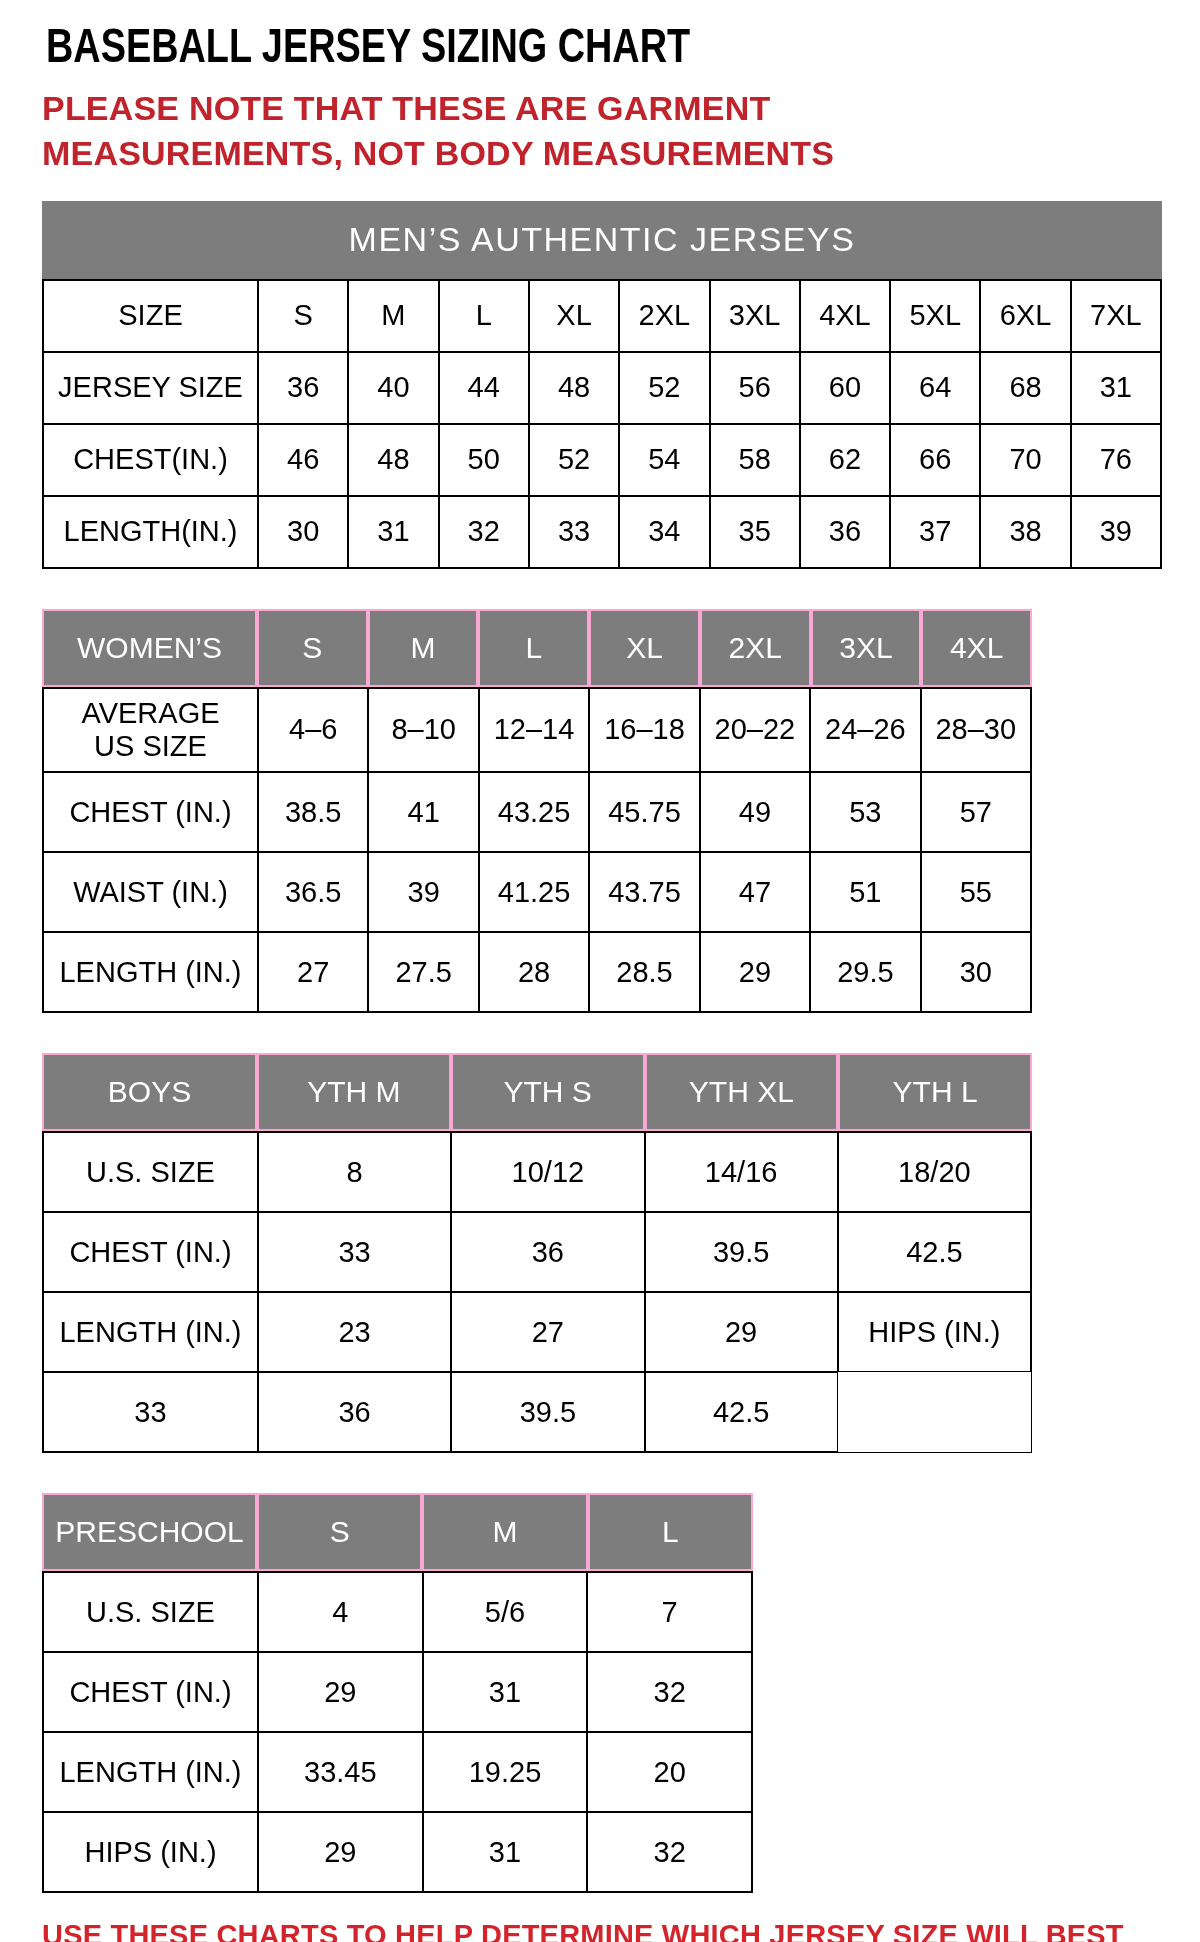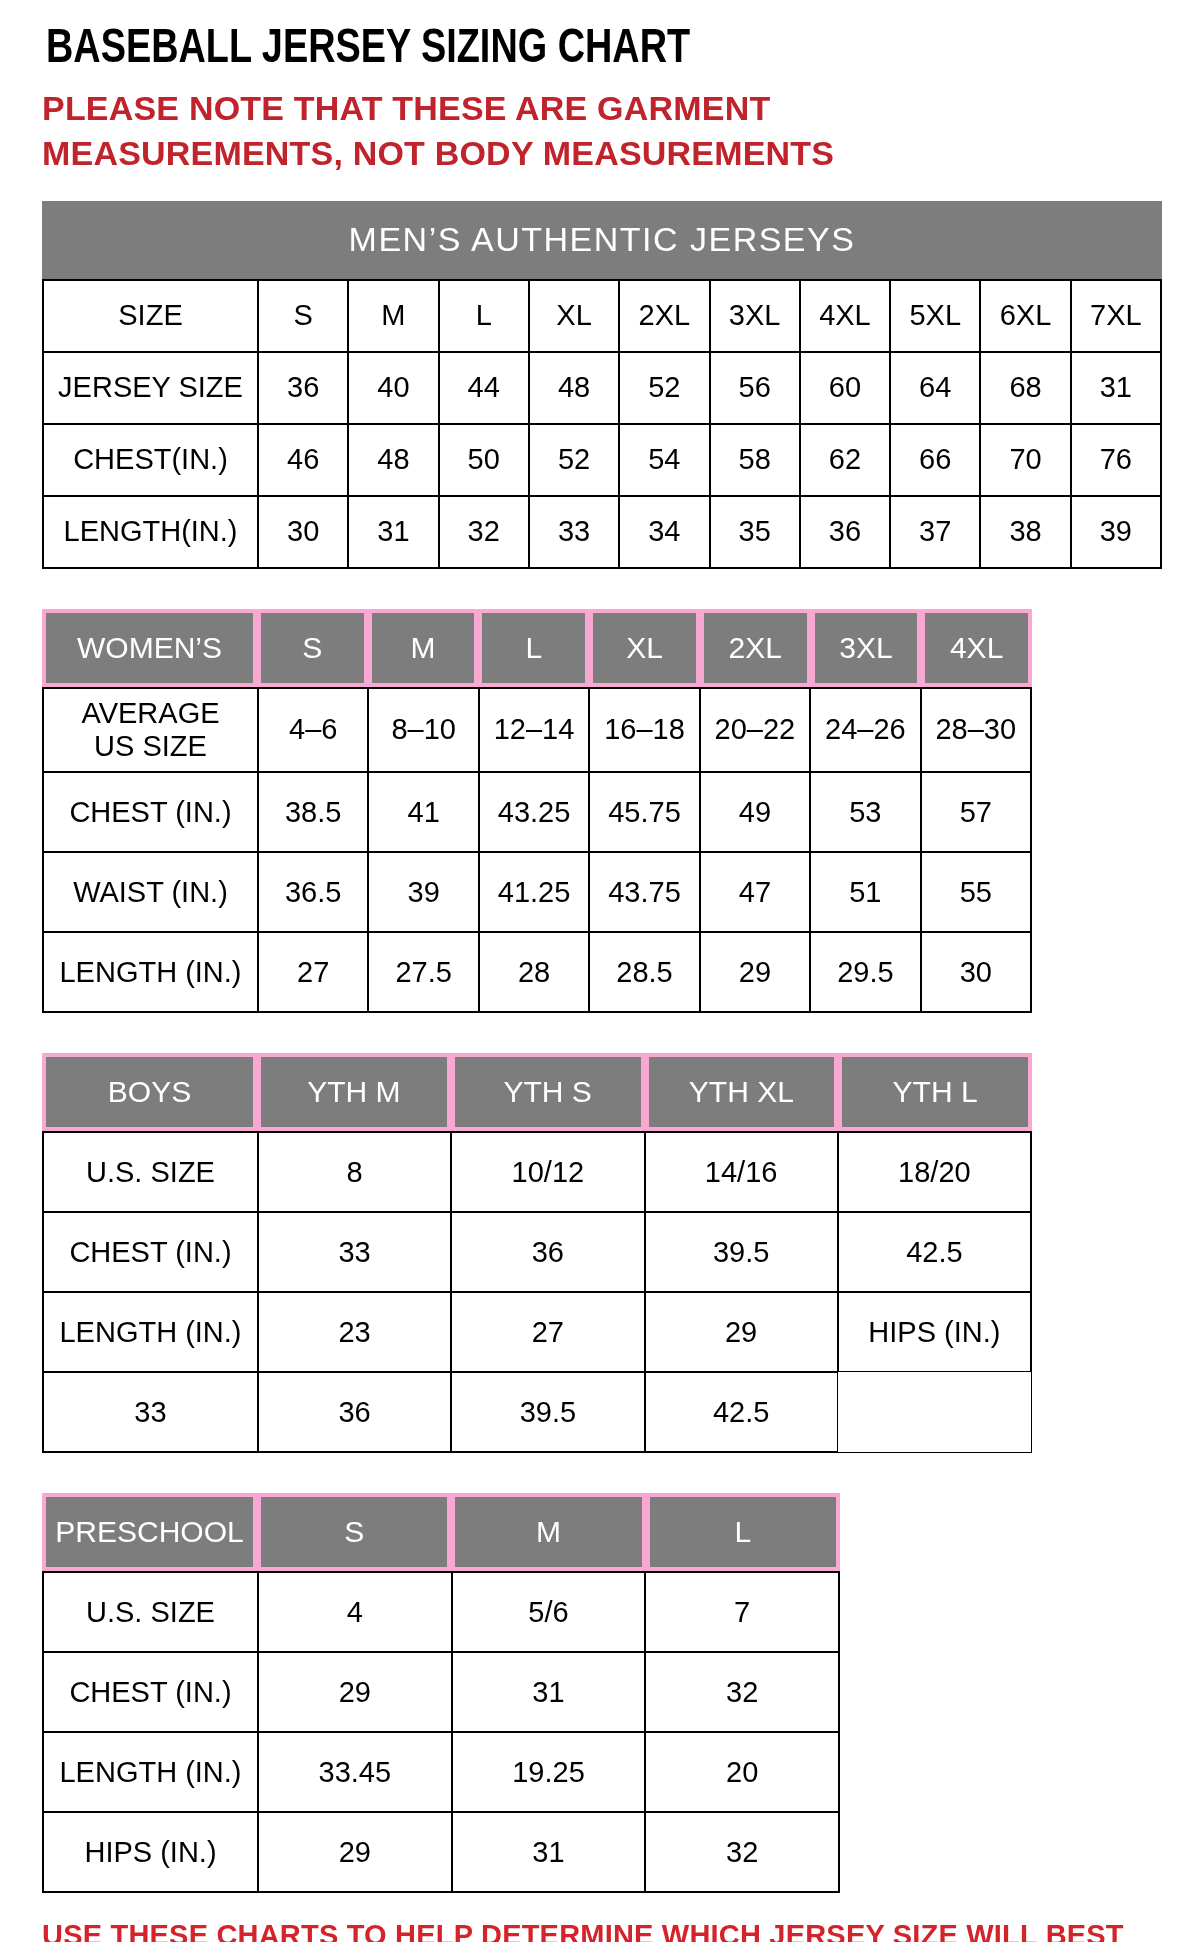--- a/index.html
+++ b/index.html
@@ -18,31 +18,31 @@
 
   .title{margin:4px;font-size:44px;font-weight:bold;line-height:1.1;white-space:nowrap;}
   .title-inner{display:inline-block;transform:scaleX(.86) scaleY(1.1);transform-origin:left center;letter-spacing:0;}
 
   .note{margin:16px 0 0;max-width:945px;font-size:34px;font-weight:600;
         line-height:1.3;color:var(--note-red);letter-spacing:.2px;}
 
   .tbl{margin-top:40px;}
   .tbl-mens{margin-top:26px;width:1120px;}
   .tbl-womens,.tbl-boys{width:990px;}
-  .tbl-preschool{width:798px;}
+  .tbl-preschool{width:711px;}
 
   .banner{
     height:78px;background:var(--gray);color:#fff;display:flex;align-items:center;
     justify-content:center;font-size:34px;letter-spacing:1.5px;
   }
 
   .hrow{display:grid;}
   .hcell{
     background:var(--gray);color:#fff;display:flex;align-items:center;justify-content:center;
-    font-size:30px;min-height:78px;border:4px solid #f9a8d4;text-align:center;
+    font-size:30px;min-height:78px;border:2px solid #f9a8d4;text-align:center;
   }
 
   .tbody-grid{display:grid;border:1.5px solid var(--line);}
   .cell{
     border:1.5px solid var(--line);display:flex;align-items:center;justify-content:center;
     font-size:29px;min-height:80px;text-align:center;white-space:pre-line;
     padding:8px 6px;line-height:1.15;
   }
   .tbl-mens .cell{min-height:72px;}
 

